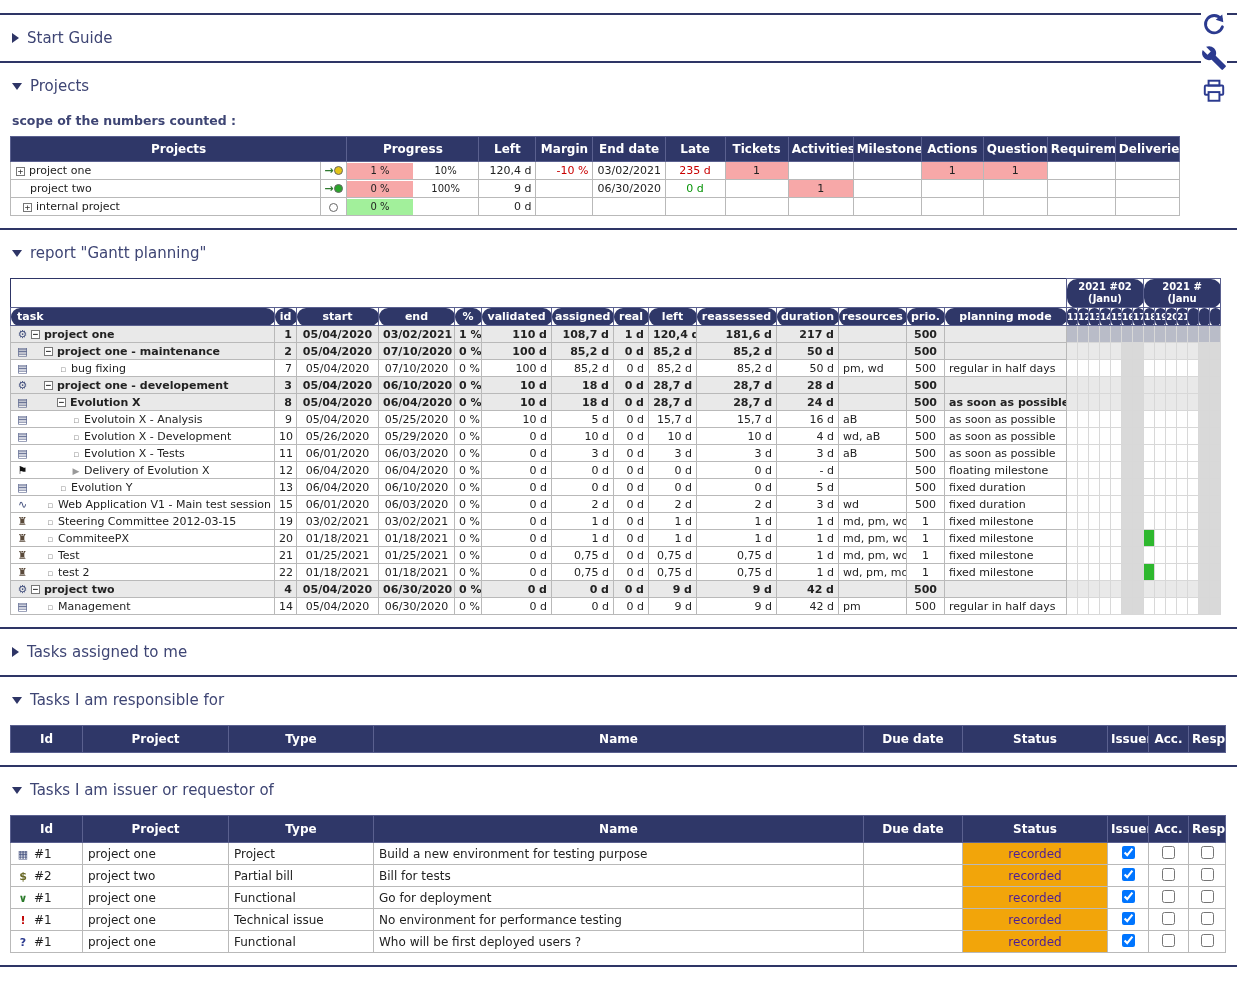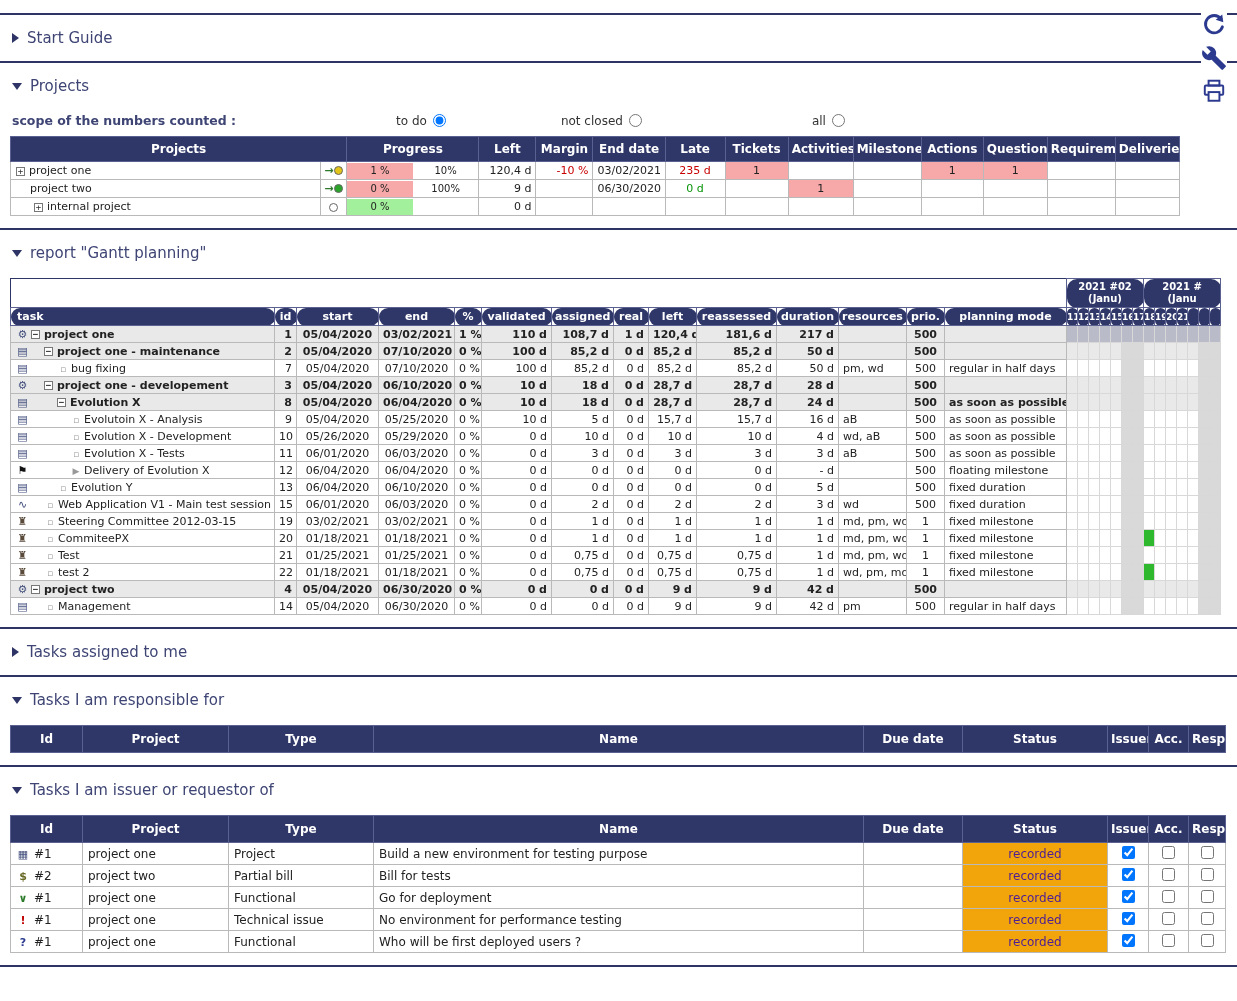--- a/index.html
+++ b/index.html
@@ -129,34 +129,20 @@
   <span data-name="section-title-text">Start Guide</span>
 </div>
 
 <hr class="rule" data-name="section-divider">
 <div class="stitle" data-name="section-title-projects">
   <span class="tri down" data-name="expanded-triangle-icon"></span>
   <span data-name="section-title-text">Projects</span>
 </div>
 <div class="scope" data-name="scope-row">
   <span class="scope-label" data-name="scope-label">scope of the numbers counted :</span>
-  <span id="scope-options" data-name="scope-options" style="display:flex;align-items:center;">
-      <label class="scope-opt" data-name="scope-option-to-do">
-        <span data-name="scope-option-label">to do</span>
-        <input data-name="scope-radio" type="radio" name="scope" checked="" style="">
-      </label>
-      <label class="scope-opt" data-name="scope-option-not-closed">
-        <span data-name="scope-option-label">not closed</span>
-        <input data-name="scope-radio" type="radio" name="scope" style="">
-      </label>
-      <label class="scope-opt" data-name="scope-option-all">
-        <span data-name="scope-option-label">all</span>
-        <input data-name="scope-radio" type="radio" name="scope" style="">
-      </label>
-    </span>
 </div>
 <table class="projects-table" data-name="projects-table">
   <colgroup>
     <col style="width:310px">
       <col style="width:26px">
       <col style="width:132px">
       <col style="width:57px">
     <col style="width:57px">
       <col style="width:72px">
       <col style="width:60px">
@@ -222,21 +208,21 @@
         <td class="ctr c-green" data-name="late-cell">0 d</td>
         <td class="ctr" data-name="tickets-cell"></td>
         <td class="ctr bg-pink" data-name="activities-cell">1</td>
         <td class="ctr" data-name="milestones-cell"></td>
         <td class="ctr" data-name="actions-cell"></td>
         <td class="ctr" data-name="questions-cell"></td>
         <td class="ctr" data-name="requirem-cell"></td>
         <td class="ctr" data-name="deliveries-cell"></td>
       </tr>
       <tr data-name="project-row">
-        <td class="pname" data-name="project-name-cell" style="padding-left: 23px;"><span class="box" data-name="expand-toggle">+</span><span data-name="project-name">internal project</span></td>
+        <td class="pname" data-name="project-name-cell" style="padding-left: 12px;"><span class="box" data-name="expand-toggle">+</span><span data-name="project-name">internal project</span></td>
         <td class="pstat" data-name="project-indicator-cell"><span class="dot" data-name="health-dot-icon" style="background: rgb(255, 255, 255);"></span></td>
         <td class="prog" data-name="progress-cell">
           <div class="progwrap" data-name="progress-bar">
             <span class="half bg-green" data-name="expected-progress">0 %</span>
             <span class="half" data-name="real-progress"></span>
           </div>
         </td>
         <td class="rt" data-name="left-cell">0 d</td>
         <td class="rt" data-name="margin-cell"></td>
         <td class="ctr" data-name="end-date-cell"></td>

